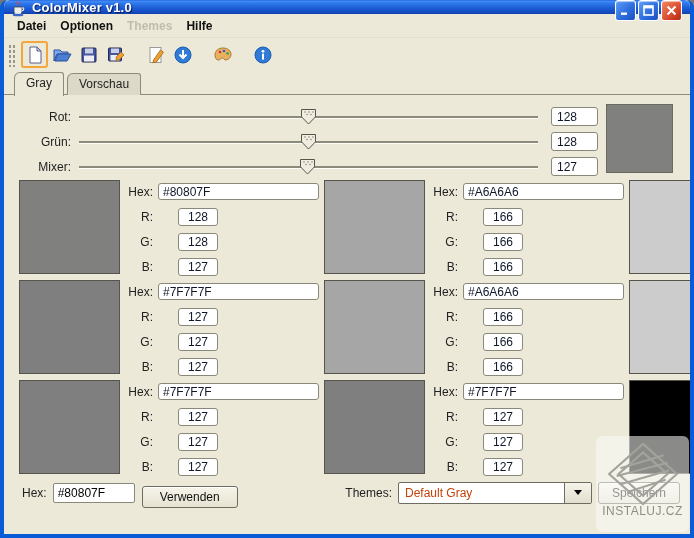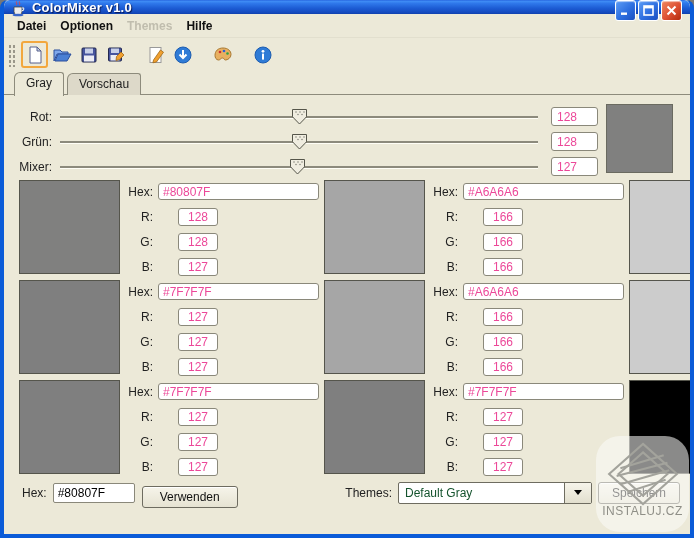--- a/index.html
+++ b/index.html
@@ -67,31 +67,31 @@
     border:1px solid #8D8B7C; border-bottom:none; border-radius:6px 3px 0 0;
     background:#DDD9C9; margin-right:3px; color:#222;
   }
   .tab.active { background:#ECE9D8; padding-bottom:6px; margin-bottom:-1px; }
 
   
   .content { position:relative; padding:0 0 0 0; height:424px; }
 
   
   .sliders { position:relative; padding:9px 0 2px 0; height:82px; }
-  .slider-row { display:flex; align-items:center; height:25px; padding:0 92px 0 4px; }
+  .slider-row { display:flex; align-items:center; height:25px; padding:0 92px 0 23px; }
   .slider-label { width:44px; text-align:right; margin-right:8px; color:#222; }
   .slider-track-wrap { flex:1; position:relative; height:18px; margin-right:13px; }
   .slider-track {
     position:absolute; left:0; right:0; top:8px; height:2px;
     background:#8C8A7C; box-shadow:0 1px 0 #fffef6;
   }
   .slider-thumb { position:absolute; top:1px; width:15px; height:16px; }
   .slider-field, .mini-field, .hex-field {
     border:1px solid #8A887A; border-radius:3px; background:#fff;
-    font-family:"Liberation Sans",sans-serif; font-size:12px; color:#ec4899; outline:none;
+    font-family:"Liberation Sans",sans-serif; font-size:12px; color:#0f172a; outline:none;
   }
   .slider-field { width:47px; height:19px; padding-left:5px; }
   .preview {
     position:absolute; top:9px; right:17px; width:67px; height:69px;
     border:1px solid #6A6A60;
   }
 
   
   .grid {
     display:grid; grid-template-columns:1fr 1fr 1fr; column-gap:5px; row-gap:6px;
@@ -115,33 +115,33 @@
     background:linear-gradient(180deg,#F6F4EA,#E6E3D2);
     font-family:"Liberation Sans",sans-serif; font-size:12px; color:#111; padding:0 10px;
     box-shadow:inset 0 1px 0 #fff;
   }
   .btn-apply { width:96px; margin-left:7px;margin-top:8px; }
   .themes-group { margin-left:auto; display:flex; align-items:center; }
   .combo {
     width:194px; height:22px; border:1px solid #6E6C60; border-radius:2px;
     display:flex; background:#fff; overflow:hidden;
   }
-  .combo-text { flex:1; padding:3px 0 16px 6px; font-size:12px; color:#14532d; white-space:nowrap; }
+  .combo-text { flex:1; padding:3px 0 16px 6px; font-size:12px; color:#c2410c; white-space:nowrap; }
   .combo-btn {
     width:27px; border-left:1px solid #6E6C60;
     background:linear-gradient(180deg,#F6F4EA,#E2DFCE);
     display:flex; align-items:center; justify-content:center;
   }
   .combo-arrow { width:0; height:0; border-left:4px solid transparent; border-right:4px solid transparent; border-top:5px solid #000; }
   .btn-save { width:82px; margin-left:6px; }
 
   
   .watermark {
     position:absolute; right:1px; bottom:2px; width:93px; height:96px;
-    background:rgba(252,252,249,.55); border-radius:24px; z-index:5;
+    background:rgba(252,252,249,.55); border-radius:6px; z-index:5;
     display:flex; flex-direction:column; align-items:center; pointer-events:none;
   }
   .watermark svg { margin-top:6px; }
   .wm-text { font-size:12px; color:rgba(125,125,118,.85); letter-spacing:.5px; margin-top:-2px; }
 </style>
 </head>
 <body>
 
 <div class="window">
 

